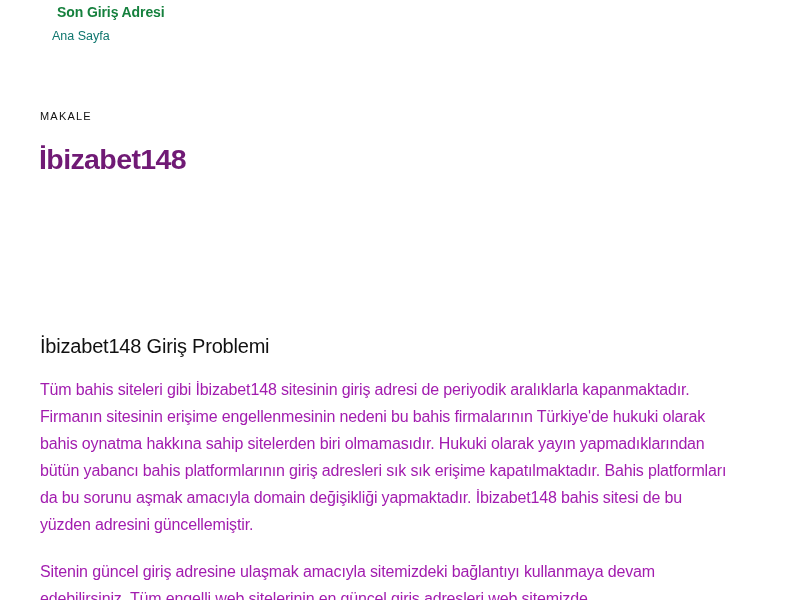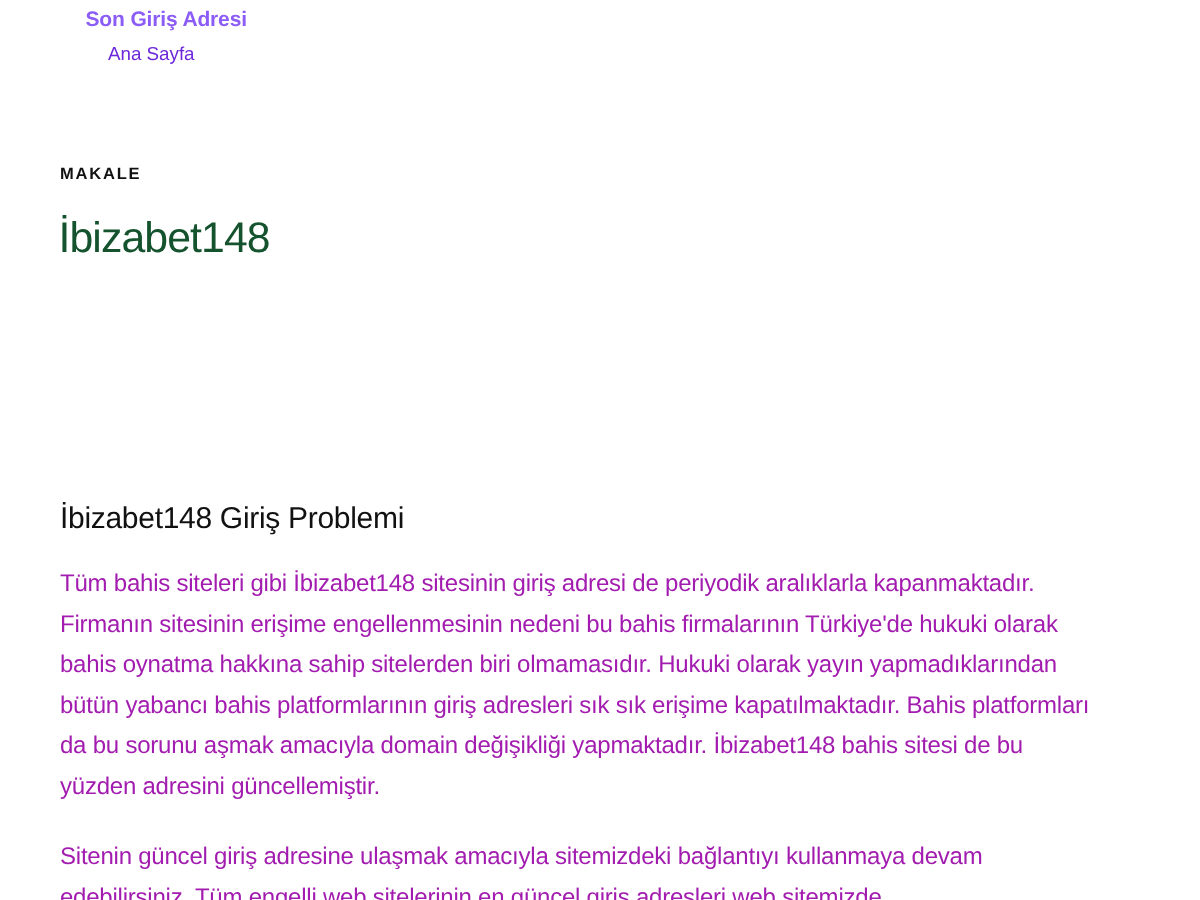--- a/index.html
+++ b/index.html
@@ -21,55 +21,54 @@
       top: 0;
       width: 800px;
       height: 60px;
     }
     .site-title {
       position: absolute;
       left: 57px;
       top: 3px;
       font-size: 14px;
       font-weight: 700;
-      color: #8b5cf6;
+      color: #15803d;
       text-decoration: none;
       line-height: 18px;
       letter-spacing: -0.1px;
     }
     .nav-link {
       position: absolute;
       left: 52px;
       top: 28px;
       font-size: 12.5px;
       font-weight: 400;
-      color: #6d28d9;
+      color: #0f766e;
       text-decoration: none;
       line-height: 16px;
-      margin-left: 20px;
     }
     .category-label {
       position: absolute;
       left: 40px;
       top: 109px;
       font-size: 11px;
-      font-weight: 700;
+      font-weight: 400;
       letter-spacing: 1.2px;
       color: #111111;
       line-height: 14px;
       text-align: center;
     }
     .article-title {
       position: absolute;
       left: 39px;
       top: 141px;
       margin: 0;
       font-size: 28.5px;
-      font-weight: 400;
-      color: #14532d;
+      font-weight: 700;
+      color: #701a75;
       letter-spacing: -0.6px;
       line-height: 36px;
     }
     .section-heading {
       position: absolute;
       left: 40px;
       top: 333px;
       margin: 0;
       font-size: 20px;
       font-weight: 400;

